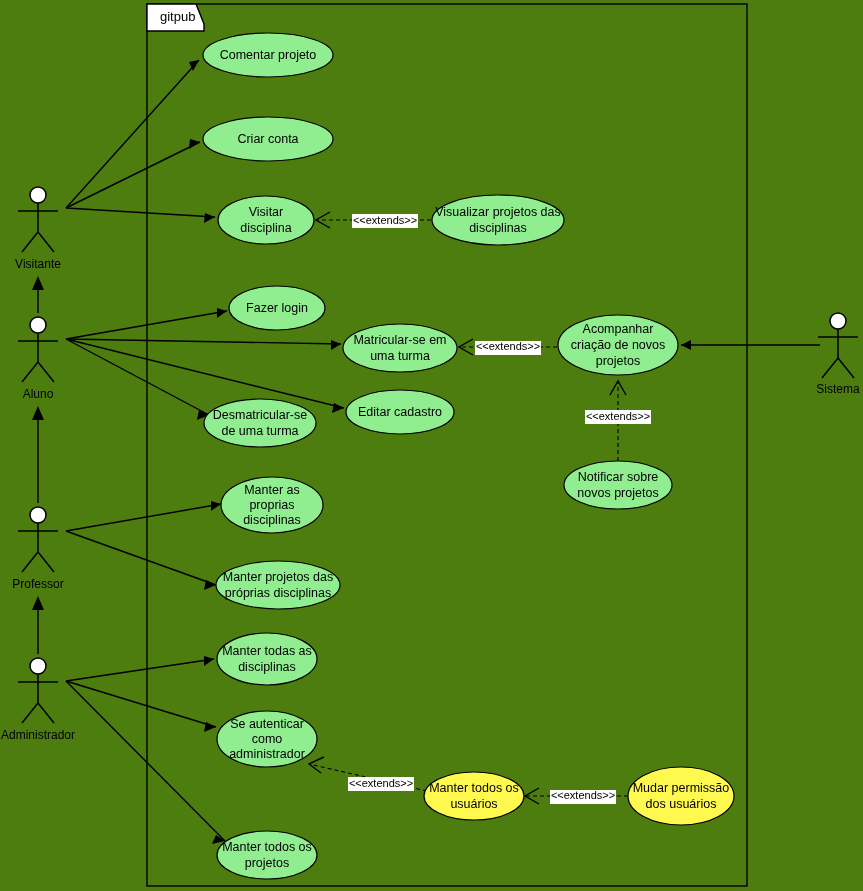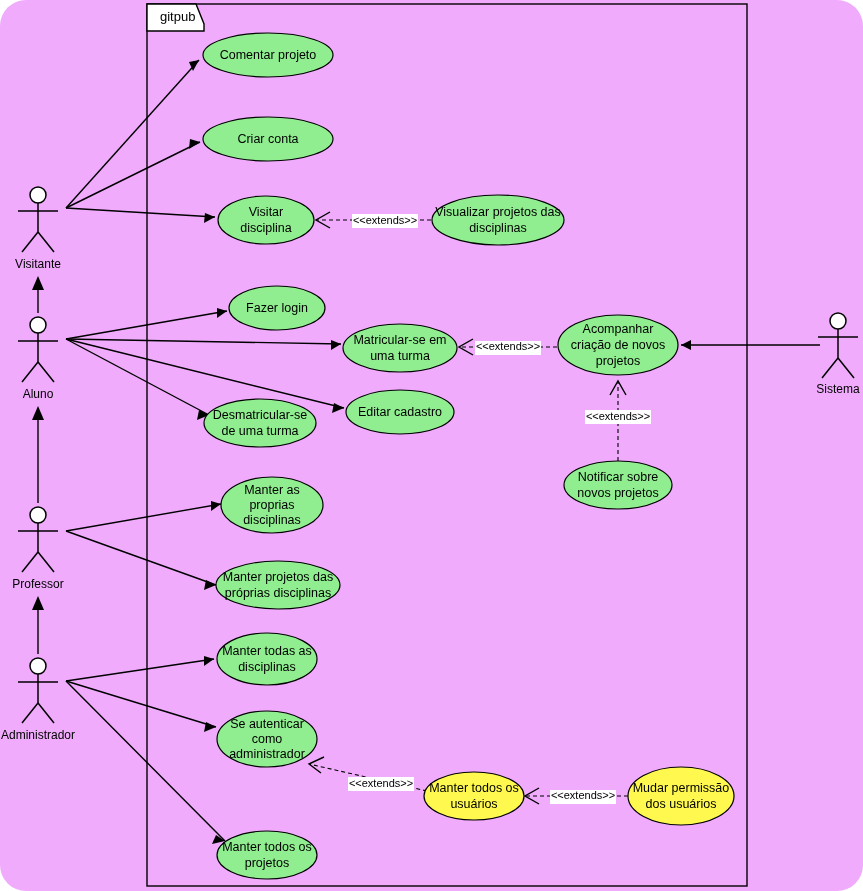--- a/index.html
+++ b/index.html
@@ -4,24 +4,23 @@
 <style>
   html, body {
     margin: 0;
     padding: 0;
     background: #ffffff;
   }
   #canvas {
     position: relative;
     width: 863px;
     height: 891px;
-    background: #f0abfc;
+    background: #4d7c0f;
     font-family: "Liberation Sans", sans-serif;
     overflow: hidden;
-    border-radius: 26px;
   }
   #diagram-svg {
     position: absolute;
     left: 0;
     top: 0;
     width: 863px;
     height: 891px;
   }
   .uc-label, .actor-label, .ext-label, .boundary-label {
     font-family: "Liberation Sans", sans-serif;

